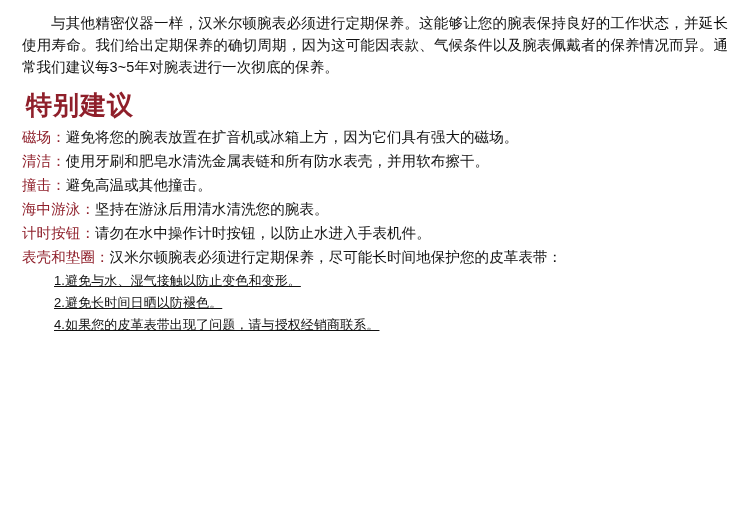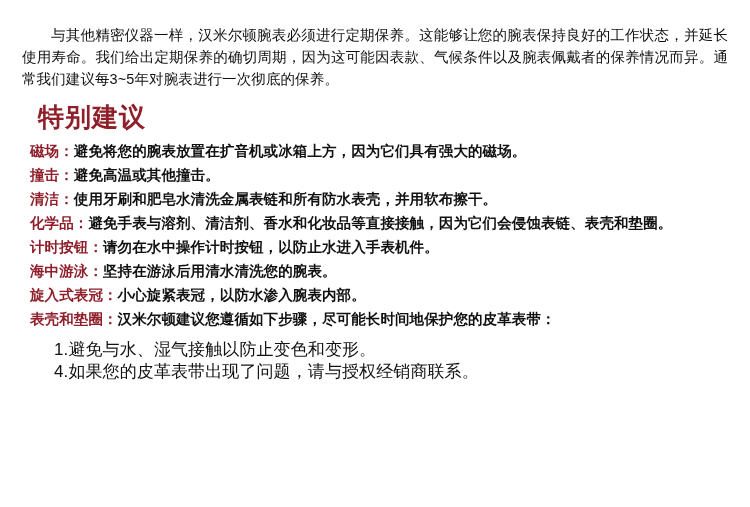--- a/index.html
+++ b/index.html
@@ -12,44 +12,43 @@
     background: #ffffff;
     font-family: "Liberation Sans", sans-serif;
     color: #1a1a1a;
     overflow: hidden;
   }
   .page {
     position: relative;
     width: 750px;
     height: 507px;
     box-sizing: border-box;
-    padding: 24px 22px 0 22px;
+    padding: 12px 22px 0 22px;
   }
   .para {
     font-size: 14.5px;
     line-height: 22px;
     text-align: justify;
     text-indent: 2em;
     margin: 0 0 1px 0;
     color: #111111;
     letter-spacing: 0.1px;
   }
   .section-title {
     font-size: 26px;
     font-weight: bold;
     color: #8f1f2a;
-    margin: 12px 0 6px 16px;
+    margin: 12px 0 6px 4px;
     letter-spacing: 1px;
     line-height: 30px;
   }
   .tip-list {
-    margin: 8px;
+    margin: 0;
     padding: 0;
     list-style: none;
-    font-weight: bold;
   }
   .tip {
     font-size: 14.5px;
     line-height: 23px;
     color: #111111;
     margin: 0 0 1px 0;
     text-align: justify;
     letter-spacing: 0.1px;
   }
   .tip .label {
@@ -57,62 +56,58 @@
   }
   .tip .body {
     color: #111111;
   }
   .sub-list {
     margin: 0;
     padding: 0;
     list-style: none;
   }
   .sub-item {
-    font-size: 17px;
+    font-size: 13px;
     line-height: 22px;
     color: #111111;
     padding-left: 32px;
     text-align: justify;
     letter-spacing: 0.1px;
+    text-decoration: underline;
   }
 </style>
 </head>
 <body>
 
 <div class="page">
 
   <p class="para">与其他精密仪器一样，汉米尔顿腕表必须进行定期保养。这能够让您的腕表保持良好的工作状态，并延长使用寿命。我们给出定期保养的确切周期，因为这可能因表款、气候条件以及腕表佩戴者的保养情况而异。通常我们建议每3~5年对腕表进行一次彻底的保养。</p>
 
   <h2 class="section-title">特别建议</h2>
 
   <ul class="tip-list">
     <li class="tip">
       <span class="label">磁场：</span><span class="body">避免将您的腕表放置在扩音机或冰箱上方，因为它们具有强大的磁场。</span>
     </li>
     <li class="tip">
+      <span class="label">清洁：</span><span class="body">使用牙刷和肥皂水清洗金属表链和所有防水表壳，并用软布擦干。</span>
+    </li>
+    <li class="tip">
       <span class="label">撞击：</span><span class="body">避免高温或其他撞击。</span>
     </li>
     <li class="tip">
-      <span class="label">清洁：</span><span class="body">使用牙刷和肥皂水清洗金属表链和所有防水表壳，并用软布擦干。</span>
-    </li>
-    <li class="tip">
-      <span class="label">化学品：</span><span class="body">避免手表与溶剂、清洁剂、香水和化妆品等直接接触，因为它们会侵蚀表链、表壳和垫圈。</span>
+      <span class="label">海中游泳：</span><span class="body">坚持在游泳后用清水清洗您的腕表。</span>
     </li>
     <li class="tip">
       <span class="label">计时按钮：</span><span class="body">请勿在水中操作计时按钮，以防止水进入手表机件。</span>
     </li>
     <li class="tip">
-      <span class="label">海中游泳：</span><span class="body">坚持在游泳后用清水清洗您的腕表。</span>
-    </li>
-    <li class="tip">
-      <span class="label">旋入式表冠：</span><span class="body">小心旋紧表冠，以防水渗入腕表内部。</span>
-    </li>
-    <li class="tip">
-      <span class="label">表壳和垫圈：</span><span class="body">汉米尔顿建议您遵循如下步骤，尽可能长时间地保护您的皮革表带：</span>
+      <span class="label">表壳和垫圈：</span><span class="body">汉米尔顿腕表必须进行定期保养，尽可能长时间地保护您的皮革表带：</span>
     </li>
   </ul>
 
   <ol class="sub-list">
     <li class="sub-item">1.避免与水、湿气接触以防止变色和变形。</li>
+    <li class="sub-item">2.避免长时间日晒以防褪色。</li>
     <li class="sub-item">4.如果您的皮革表带出现了问题，请与授权经销商联系。</li>
   </ol>
 
 </div>
 
 </body></html>

